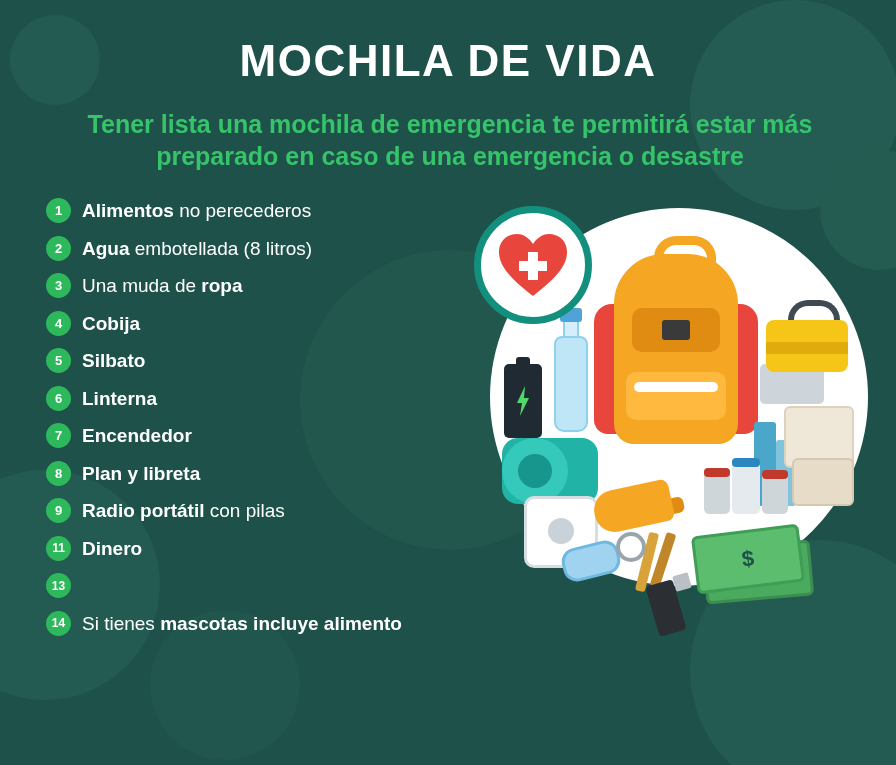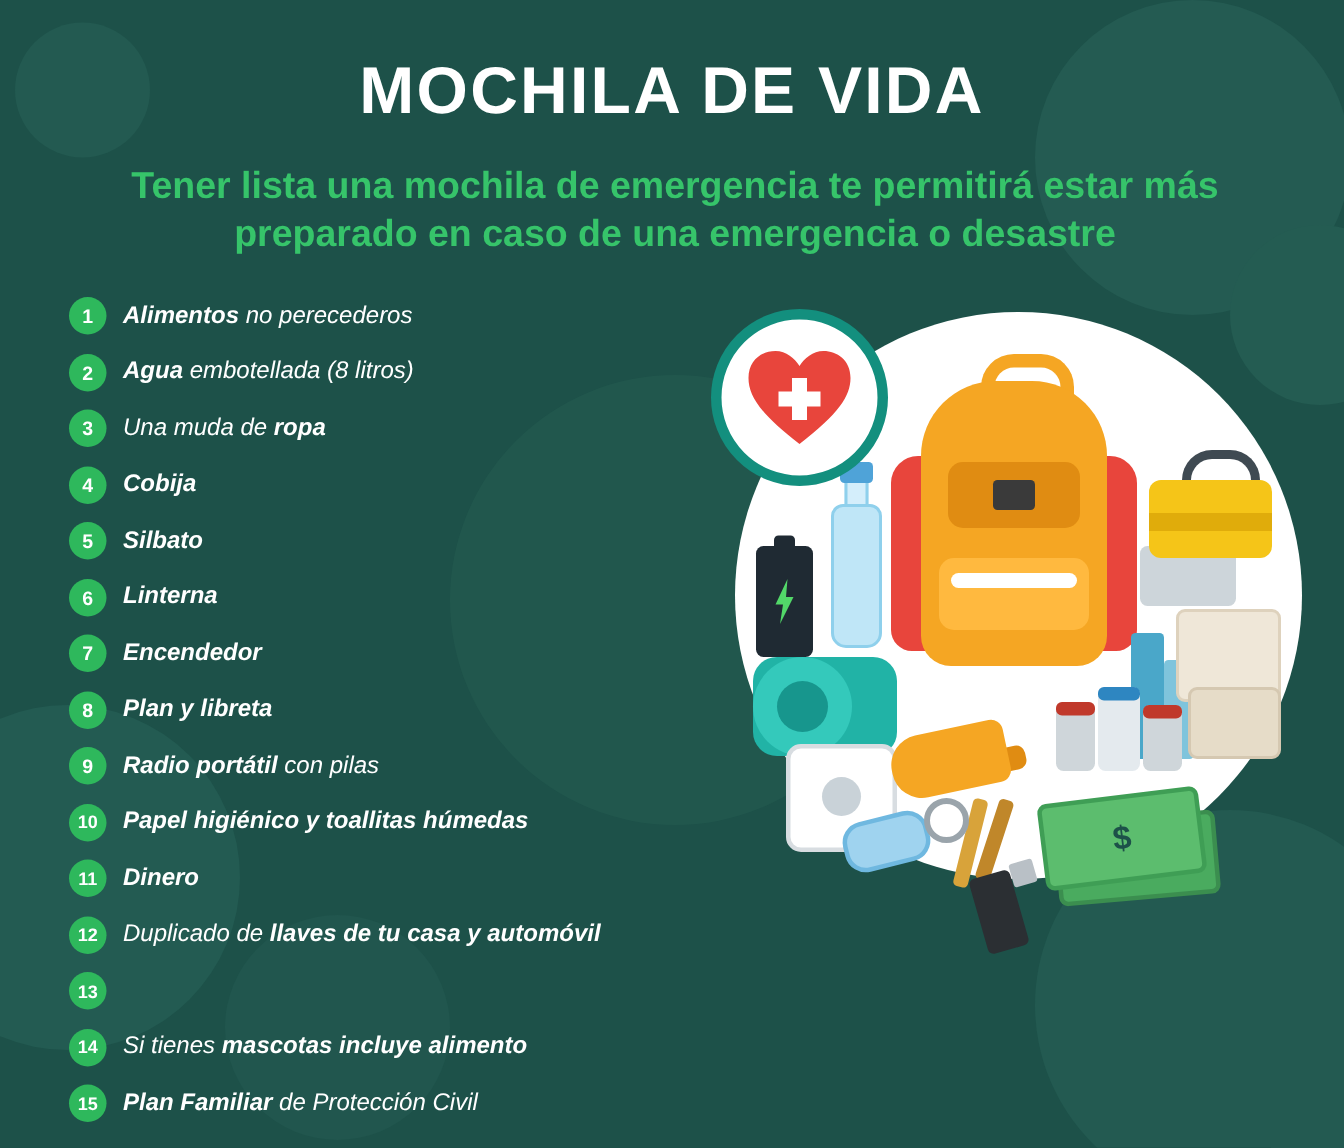--- a/index.html
+++ b/index.html
@@ -79,24 +79,23 @@
     color: #ffffff;
     font-size: 13px;
     font-weight: bold;
     display: flex;
     align-items: center;
     justify-content: center;
     margin-right: 11px;
   }
   .badge.wide { font-size: 12px; }
   .text {
-    font-size: 16px;
+    font-size: 19px;
     line-height: 1;
     white-space: nowrap;
-    font-style: italic;
   }
   .text b { font-weight: bold; }
   .text span.light { font-weight: normal; }
 
   
   .illus {
     position: absolute;
     left: 466px;
     top: 196px;
     width: 412px;
@@ -361,48 +360,36 @@
     <div class="item">
       <div class="badge">8</div>
       <div class="text"><span class="light"></span><b>Plan y libreta</b><span class="light"></span></div>
     </div>
 
     <div class="item">
       <div class="badge">9</div>
       <div class="text"><span class="light"></span><b>Radio portátil</b><span class="light"> con pilas</span></div>
     </div>
 
-    <div class="item">
-      <div class="badge wide">10</div>
-      <div class="text"><span class="light"></span><b>Papel higiénico y toallitas húmedas</b><span class="light"></span></div>
-    </div>
 
     <div class="item">
       <div class="badge wide">11</div>
       <div class="text"><span class="light"></span><b>Dinero</b><span class="light"></span></div>
     </div>
 
-    <div class="item">
-      <div class="badge wide">12</div>
-      <div class="text"><span class="light">Duplicado de </span><b>llaves de tu casa y automóvil</b><span class="light"></span></div>
-    </div>
 
     <div class="item">
       <div class="badge wide">13</div>
     </div>
 
     <div class="item">
       <div class="badge wide">14</div>
       <div class="text"><span class="light">Si tienes </span><b>mascotas incluye alimento</b><span class="light"></span></div>
     </div>
 
-    <div class="item">
-      <div class="badge wide">15</div>
-      <div class="text"><span class="light"></span><b>Plan Familiar</b><span class="light"> de Protección Civil</span></div>
-    </div>
 
   </div>
 
   <div class="illus">
     <div class="circle-bg"></div>
 
     <div class="obj lantern-handle"></div>
     <div class="obj lantern"></div>
     <div class="obj lantern-strip"></div>
     <div class="obj greybox"></div>

